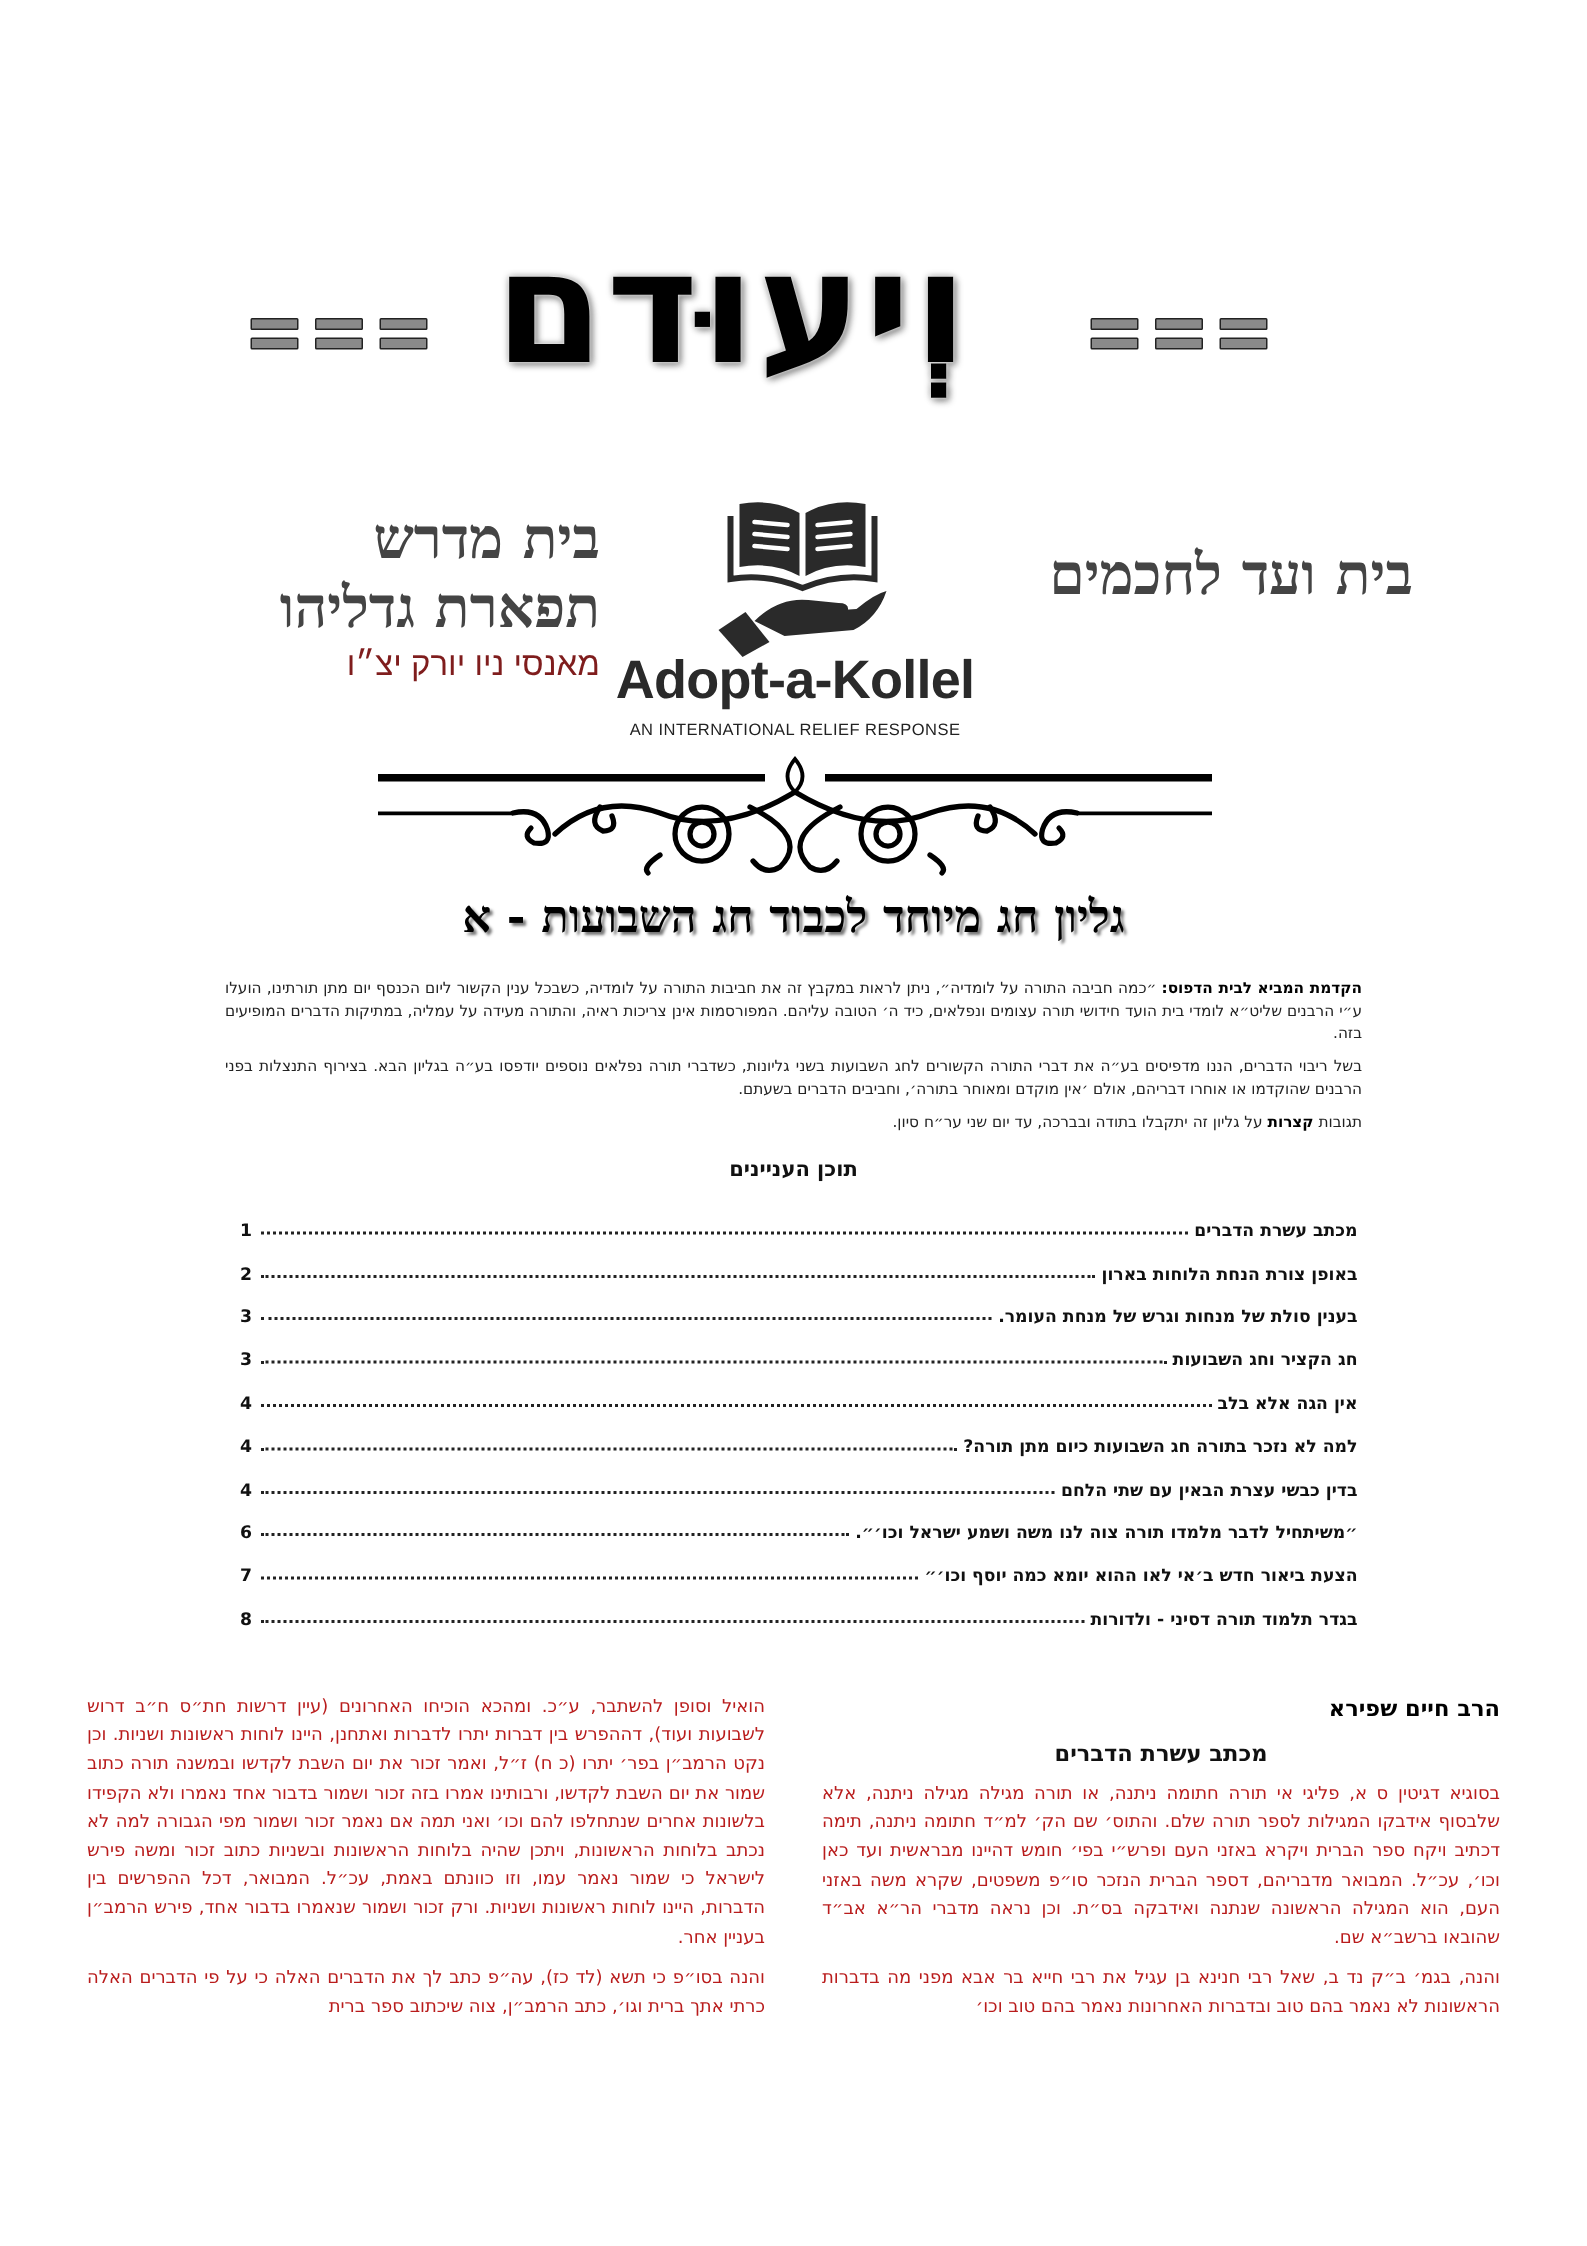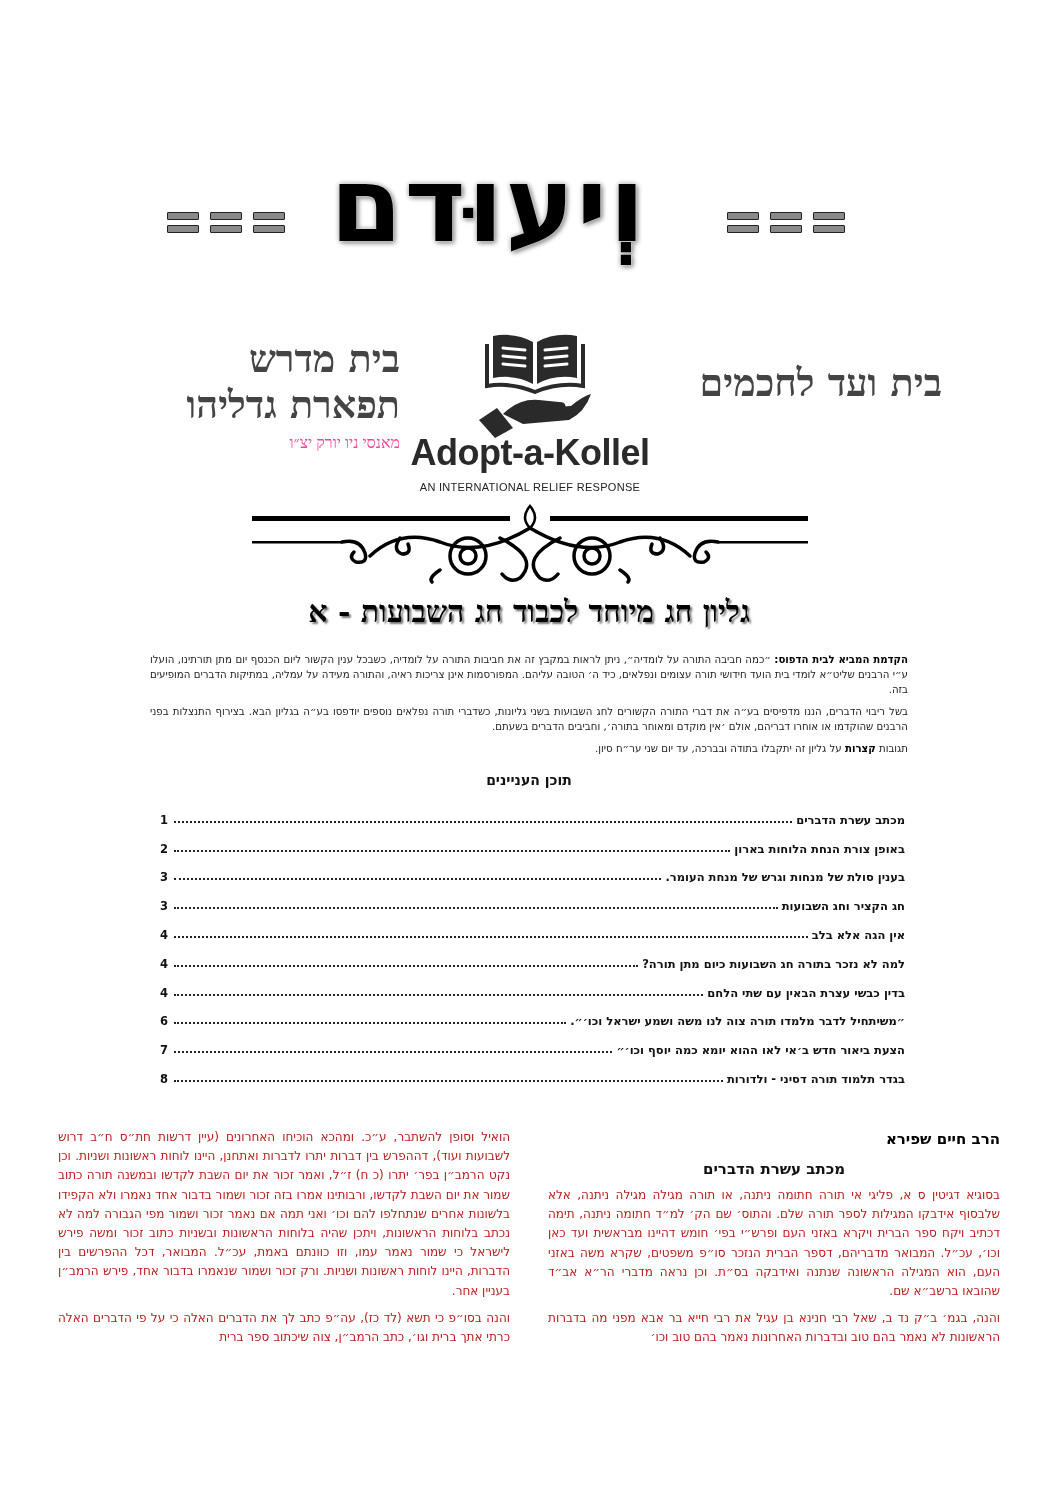--- a/index.html
+++ b/index.html
@@ -16,21 +16,21 @@
                 font-family: "DejaVu Sans", sans-serif; font-weight: bold; font-size: 104px; color: #000;
                 direction: rtl; letter-spacing: 2px;
                 text-shadow: 0 0 2px #fff, 0 0 5px #999, 2px 2px 5px #888; }
 
   
   .hdr-right { right: 116px; top: 336px; width: 360px; direction: rtl; margin-top: 24px; }
   .hdr-right .h1 { font-family: "DejaVu Serif", serif; font-weight: bold; font-size: 38px; color: #444; line-height: 46px; }
   .hdr-right .h2 { font-family: "DejaVu Sans", sans-serif; font-size: 22px; color: #111; line-height: 30px; }
   .hdr-left { left: 100px; top: 336px; width: 300px; text-align: right; direction: rtl; }
   .hdr-left .h1 { font-family: "DejaVu Serif", serif; font-weight: bold; font-size: 38px; color: #444; line-height: 46px; }
-  .hdr-left .h2 { font-family: Liberation Serif, serif; font-size: 16px; color: #ec4899; line-height: 30px; }
+  .hdr-left .h2 { font-family: Liberation Sans, sans-serif; font-size: 22px; color: #7f1d1d; line-height: 30px; }
 
   .logo { left: 395px; top: 320px; width: 270px; height: 180px; text-align: center; }
   .logo-brand { position: absolute; left: 0; top: 112px; width: 270px; text-align: center;
                 font-family: "Liberation Sans", sans-serif; font-weight: bold; font-size: 36px; color: #2a2a2a; letter-spacing: -0.5px; }
   .logo-tag { position: absolute; left: 0; top: 161px; width: 270px; text-align: center;
               font-family: "Liberation Sans", sans-serif; font-size: 11px; color: #222; letter-spacing: 0.3px; }
 
   .ornament { left: 250px; top: 498px; width: 560px; height: 86px; }
 
   .issue-title { left: 150px; top: 594px; width: 758px; text-align: center; direction: rtl;

